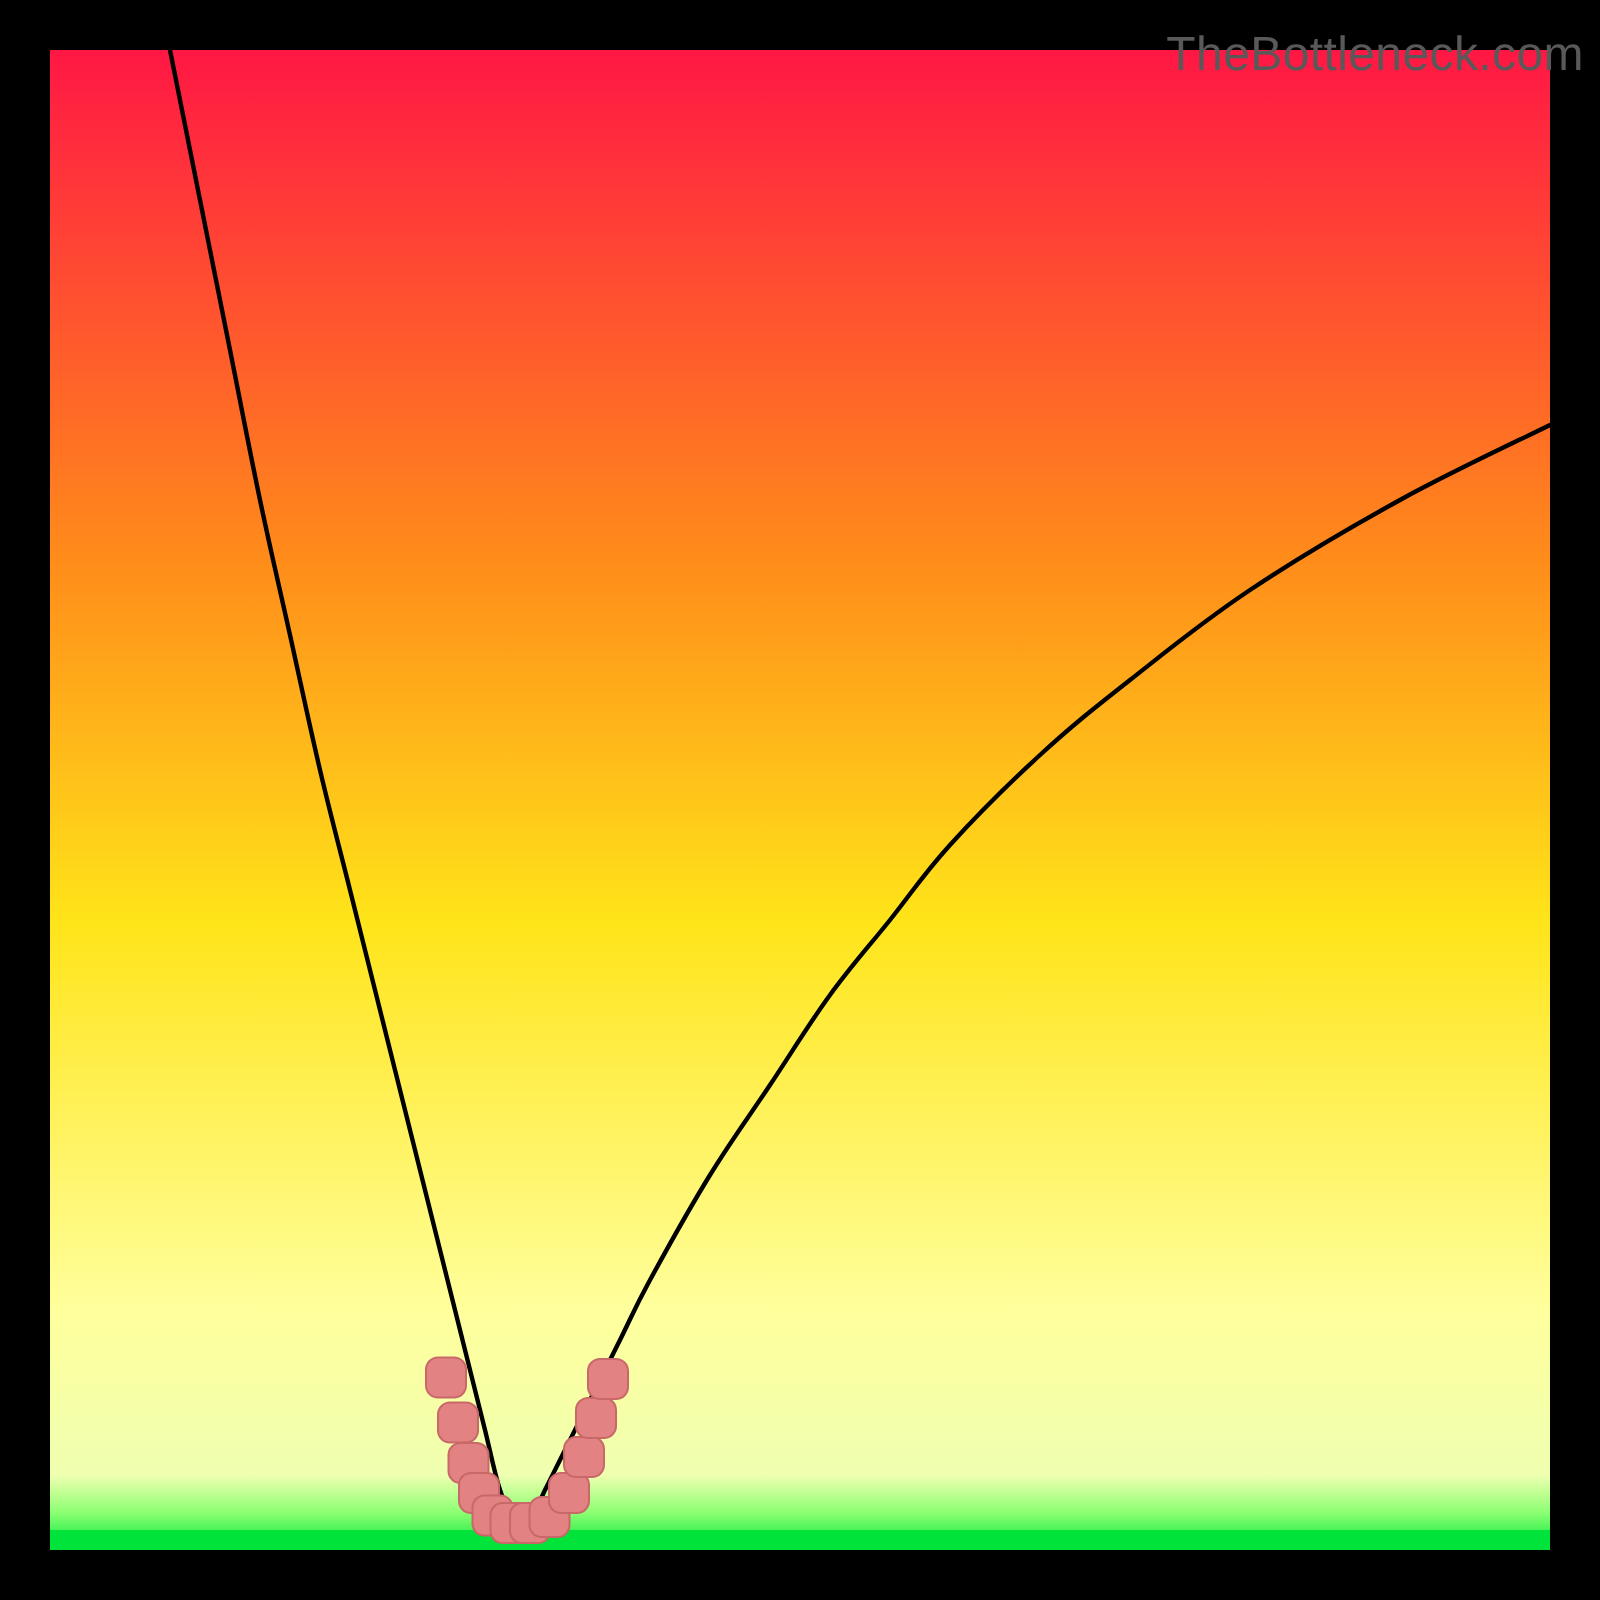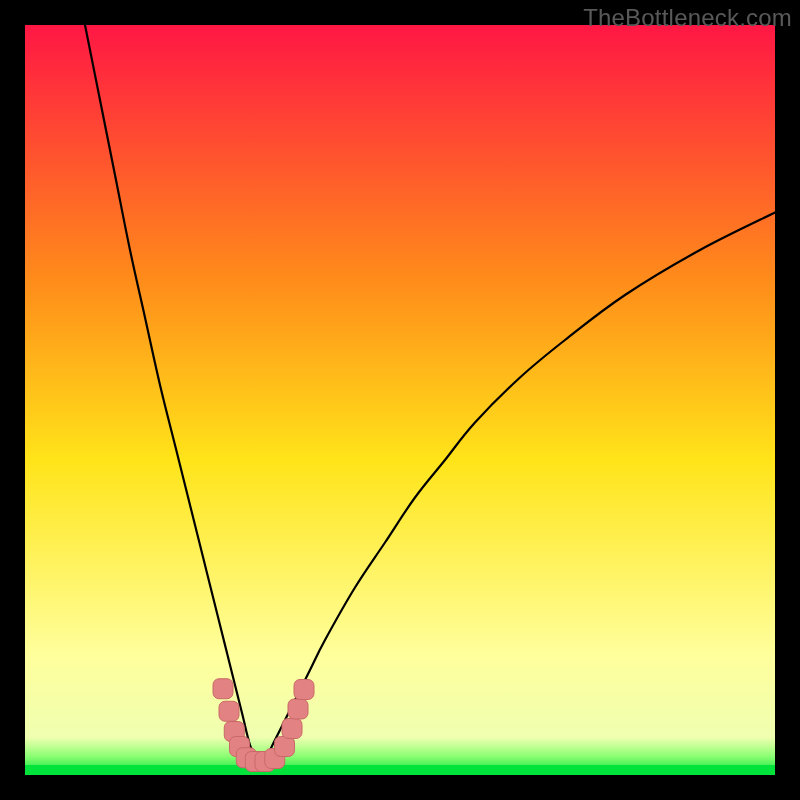--- a/index.html
+++ b/index.html
@@ -12,21 +12,21 @@
     font-family: Arial, Helvetica, sans-serif;
   }
   .frame {
     position: relative;
     width: 800px;
     height: 800px;
     background: #000;
   }
   .watermark {
     position: absolute;
-    top: 4px;
+    top: 14px;
     right: 8px;
     color: #595959;
     font-size: 24px;
     font-weight: 500;
     letter-spacing: 0.2px;
     z-index: 5;
   }
   .plot {
     position: absolute;
     left: 25px;

